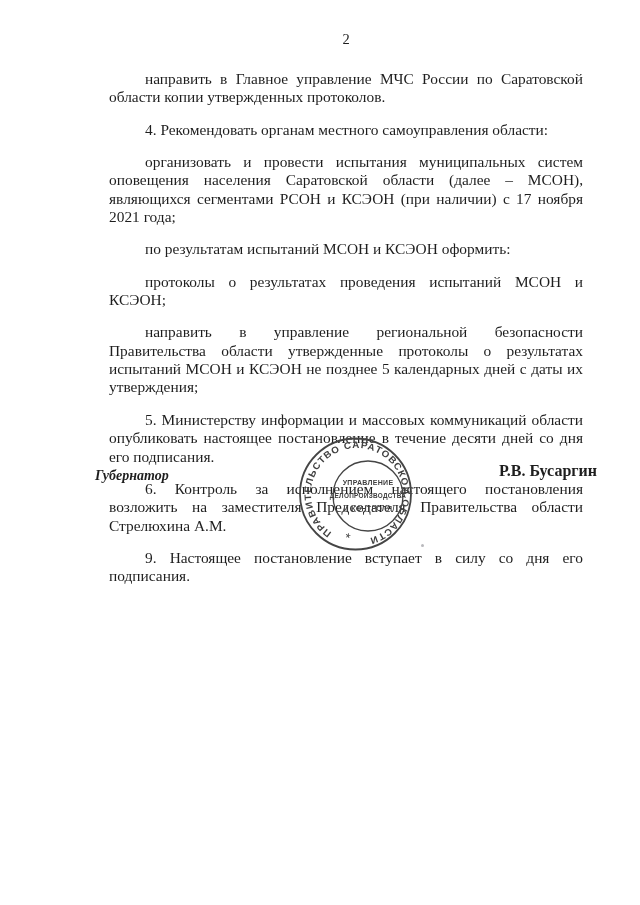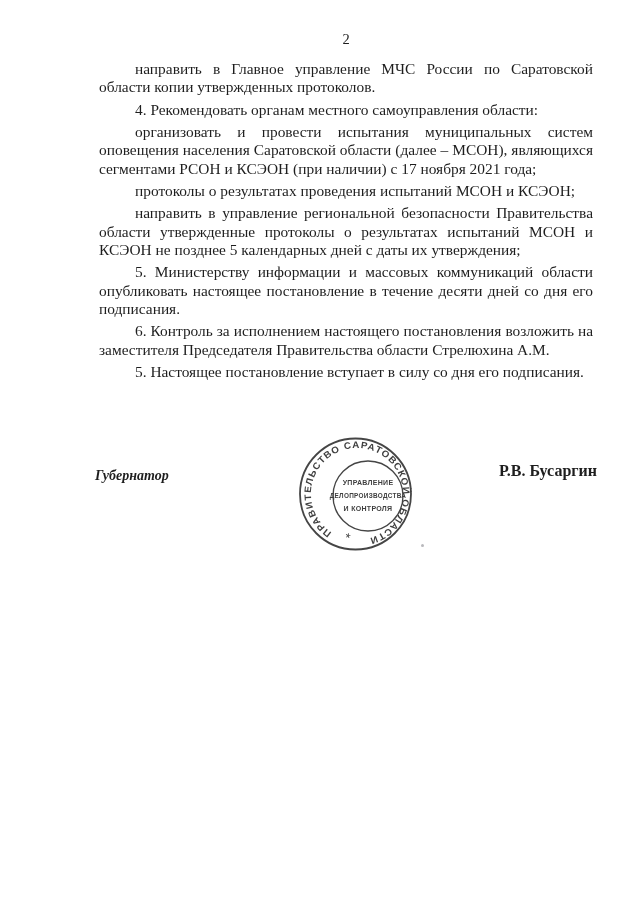--- a/index.html
+++ b/index.html
@@ -31,21 +31,21 @@
   }
   .body-text {
     position: absolute;
     left: 95px;
     top: 56px;
     width: 502px;
     font-size: 15.4px;
     line-height: 18.35px;
   }
   .body-text p {
-    margin: 4px;
+    margin: 14px;
     padding: 0;
     text-indent: 36px;
     text-align: justify;
   }
   .sig-title {
     position: absolute;
     left: 95px;
     top: 465px;
     font-size: 14px;
     font-weight: bold;
@@ -82,25 +82,26 @@
 <body>
 
 <div class="page">
 
   <div class="page-number">2</div>
 
   <div class="body-text">
     <p>направить в Главное управление МЧС России по Саратовской области копии утвержденных протоколов.</p>
     <p>4. Рекомендовать органам местного самоуправления области:</p>
     <p>организовать и провести испытания муниципальных систем оповещения населения Саратовской области (далее – МСОН), являющихся сегментами РСОН и КСЭОН (при наличии) с 17 ноября 2021 года;</p>
+    <p>по результатам испытаний МСОН и КСЭОН оформить:</p>
     <p>протоколы о результатах проведения испытаний МСОН и КСЭОН;</p>
     <p>направить в управление региональной безопасности Правительства области утвержденные протоколы о результатах испытаний МСОН и КСЭОН не позднее 5 календарных дней с даты их утверждения;</p>
     <p>5. Министерству информации и массовых коммуникаций области опубликовать настоящее постановление в течение десяти дней со дня его подписания.</p>
     <p>6. Контроль за исполнением настоящего постановления возложить на заместителя Председателя Правительства области Стрелюхина А.М.</p>
-    <p>5. Настоящее постановление вступает в силу со дня его подписания.</p>
+    <p>9. Настоящее постановление вступает в силу со дня его подписания.</p>
   </div>
 
   <div class="sig-title">
     <div>Губернатор</div>
   </div>
 
   <div class="sig-name">Р.В. Бусаргин</div>
 
   <svg class="stamp" width="136" height="126" viewBox="0 0 136 126" xmlns="http://www.w3.org/2000/svg" xmlns:xlink="http://www.w3.org/1999/xlink">
     <g fill="none" stroke="#454545">

